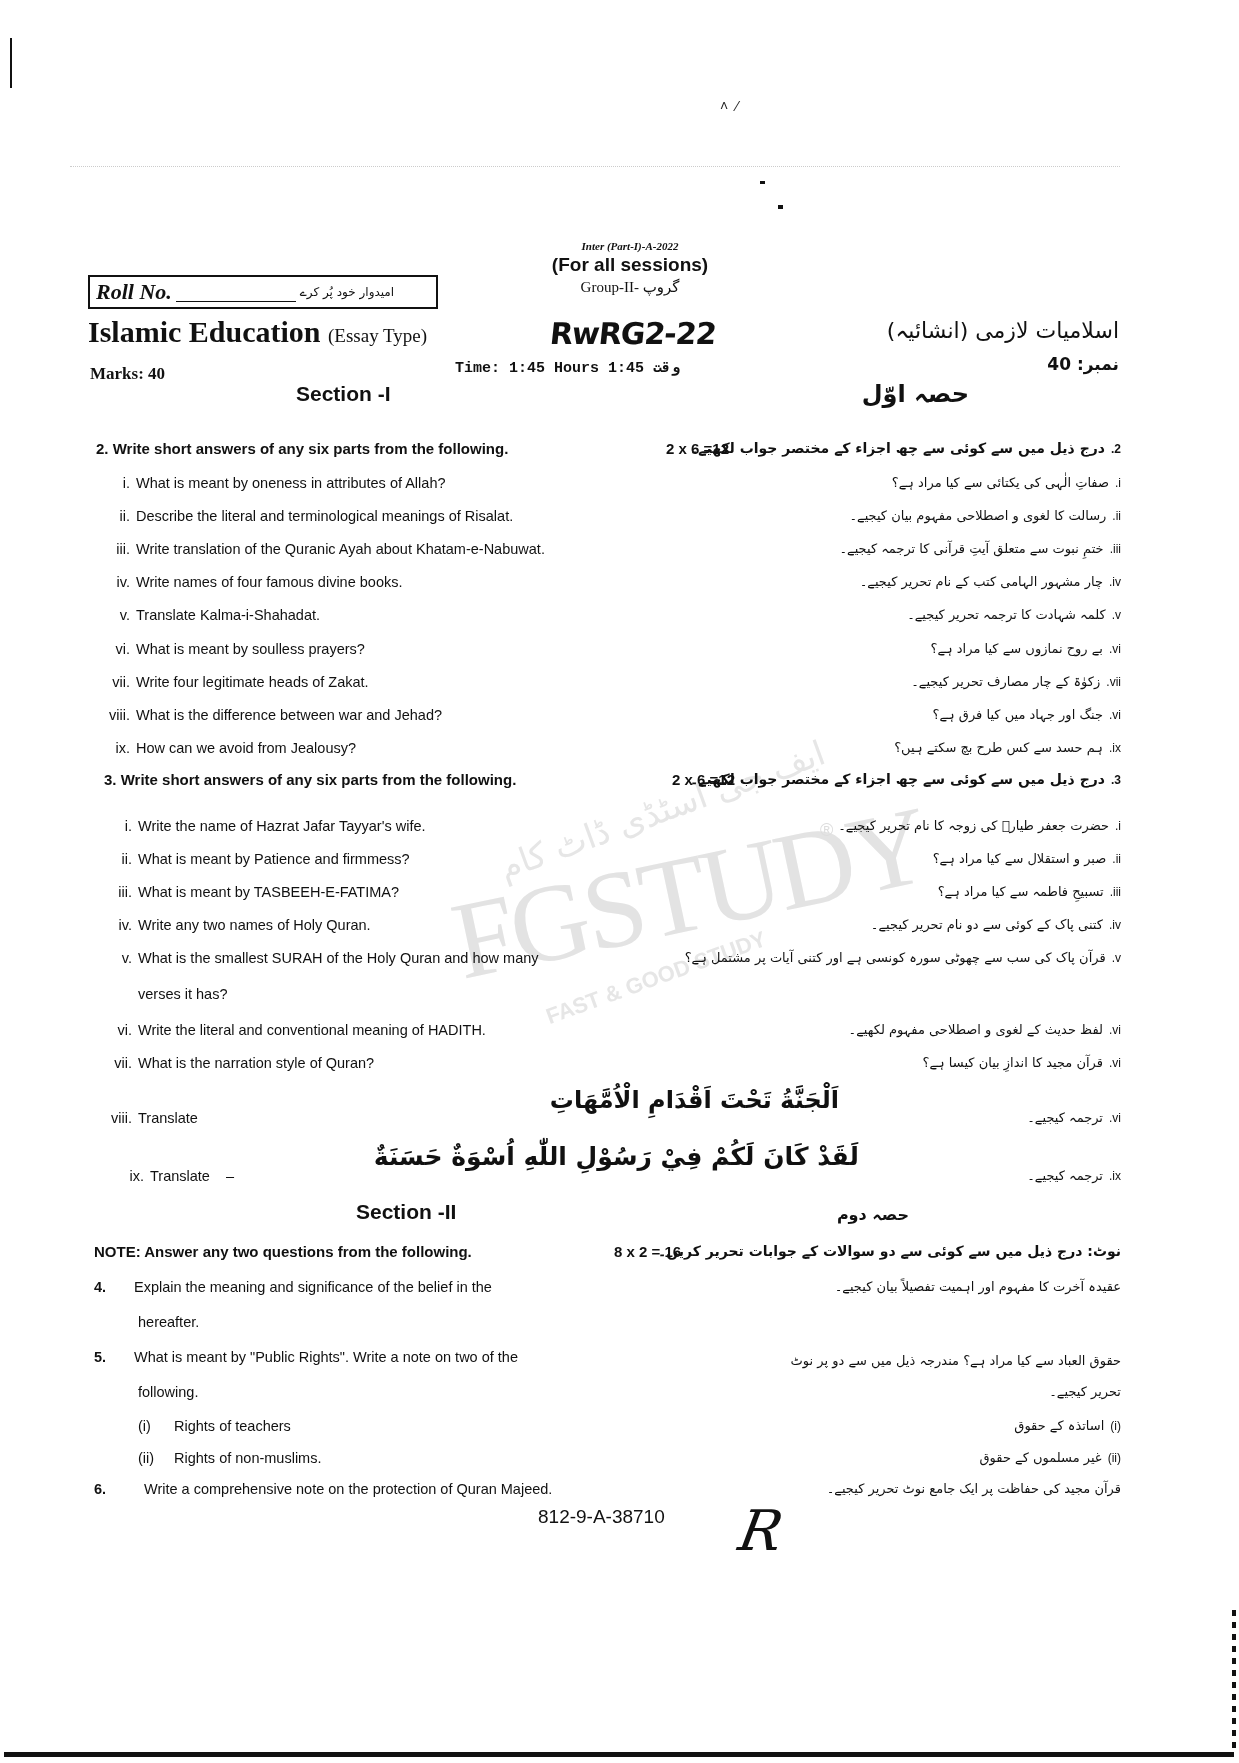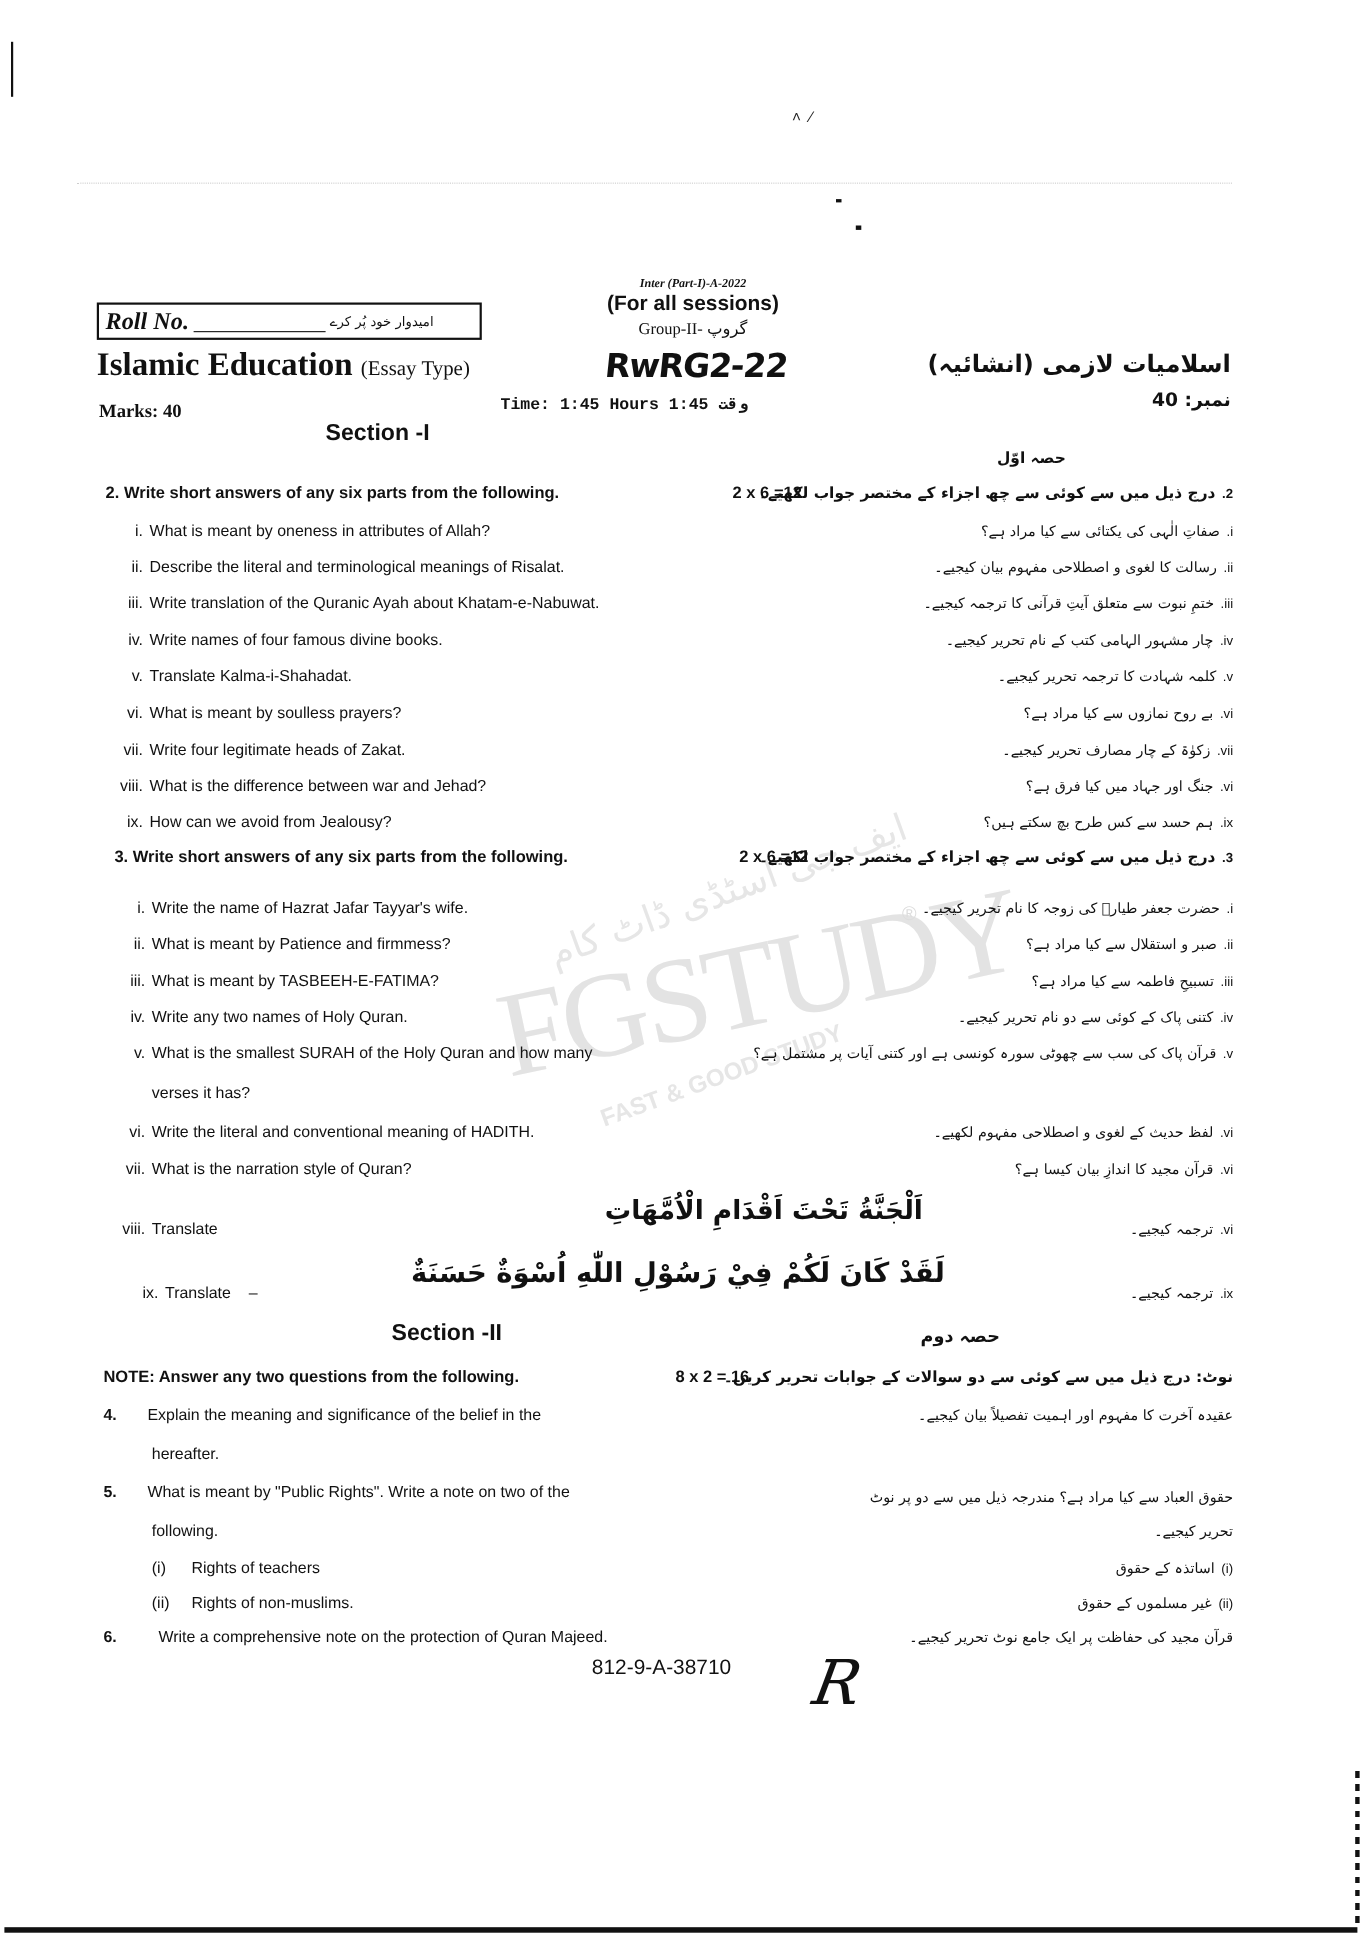--- a/index.html
+++ b/index.html
@@ -15,36 +15,36 @@
   .scan-dot2 { left: 778px; top: 205px; width: 5px; height: 4px; background: #111; }
 
   .roll-box {
     left: 88px; top: 275px; width: 350px; height: 34px; border: 2px solid #111;
     display: flex; align-items: center; padding-left: 6px; box-sizing: border-box;
   }
   .roll-label { font-family: "Liberation Serif", serif; font-style: italic; font-weight: bold; font-size: 22px; }
   .roll-line { flex: 0 0 120px; border-bottom: 1px solid #111; height: 18px; margin: 0 4px; }
   .roll-urdu { font-family: "DejaVu Sans", sans-serif; font-size: 12px; direction: rtl; }
 
-  .header-center { left: 520px; top: 252px; width: 220px; text-align: center; }
+  .header-center { left: 520px; top: 240px; width: 220px; text-align: center; }
   .paper-code { font-family: "Liberation Serif", serif; font-style: italic; font-size: 11px; font-weight: bold; }
   .sessions { font-weight: bold; font-size: 19px; margin-top: 2px; }
   .group { font-family: "Liberation Serif", serif; font-size: 15px; margin-top: 2px; }
 
   .subject-title { left: 88px; top: 315px; font-family: "Liberation Serif", serif; font-weight: bold; font-size: 30px; }
   .subject-title .type { font-size: 19px; font-weight: normal; }
   .handwritten-code { left: 550px; top: 316px; font-family: "DejaVu Sans", sans-serif; font-weight: bold; font-size: 30px; letter-spacing: -1px; transform: skewX(-6deg); }
 
   .marks { left: 90px; top: 364px; font-family: "Liberation Serif", serif; font-weight: bold; font-size: 17px; }
   .time { left: 455px; top: 358px; font-family: Liberation Mono, monospace; font-weight: bold; font-size: 15px; }
 
   .urdu { font-family: "DejaVu Sans", sans-serif; direction: rtl; text-align: right; }
-  .urdu-title { right: 120px; top: 318px; font-size: 22px; font-weight: bold; }
+  .urdu-title { right: 120px; top: 318px; font-size: 22px; font-weight: normal; }
   .urdu-marks { right: 120px; top: 354px; font-size: 17px; font-weight: bold; }
-  .urdu-section1 { right: 270px; top: 380px; font-size: 14px; font-weight: bold; margin-top: 28px; }
+  .urdu-section1 { right: 270px; top: 380px; font-size: 24px; font-weight: bold; }
 
   .section-heading { font-weight: bold; font-size: 21px; }
   .sec1 { left: 296px; top: 382px; }
   .sec2 { left: 356px; top: 1200px; }
   .urdu-sec2 { right: 330px; top: 1205px; font-size: 16px; font-weight: bold; margin-left: 34px; }
 
   .q-row { position: absolute; left: 0; width: 1239px; height: 26px; }
   .q-en { position: absolute; font-size: 14.5px; white-space: nowrap; }
   .q-en.bold { font-weight: bold; font-size: 15px; }
   .q-num { display: inline-block; text-align: right; margin-right: 6px; }

